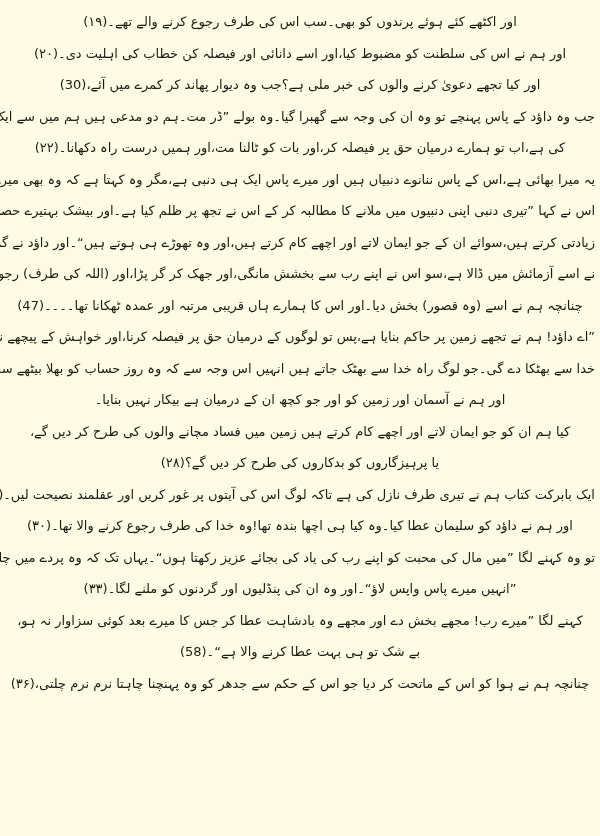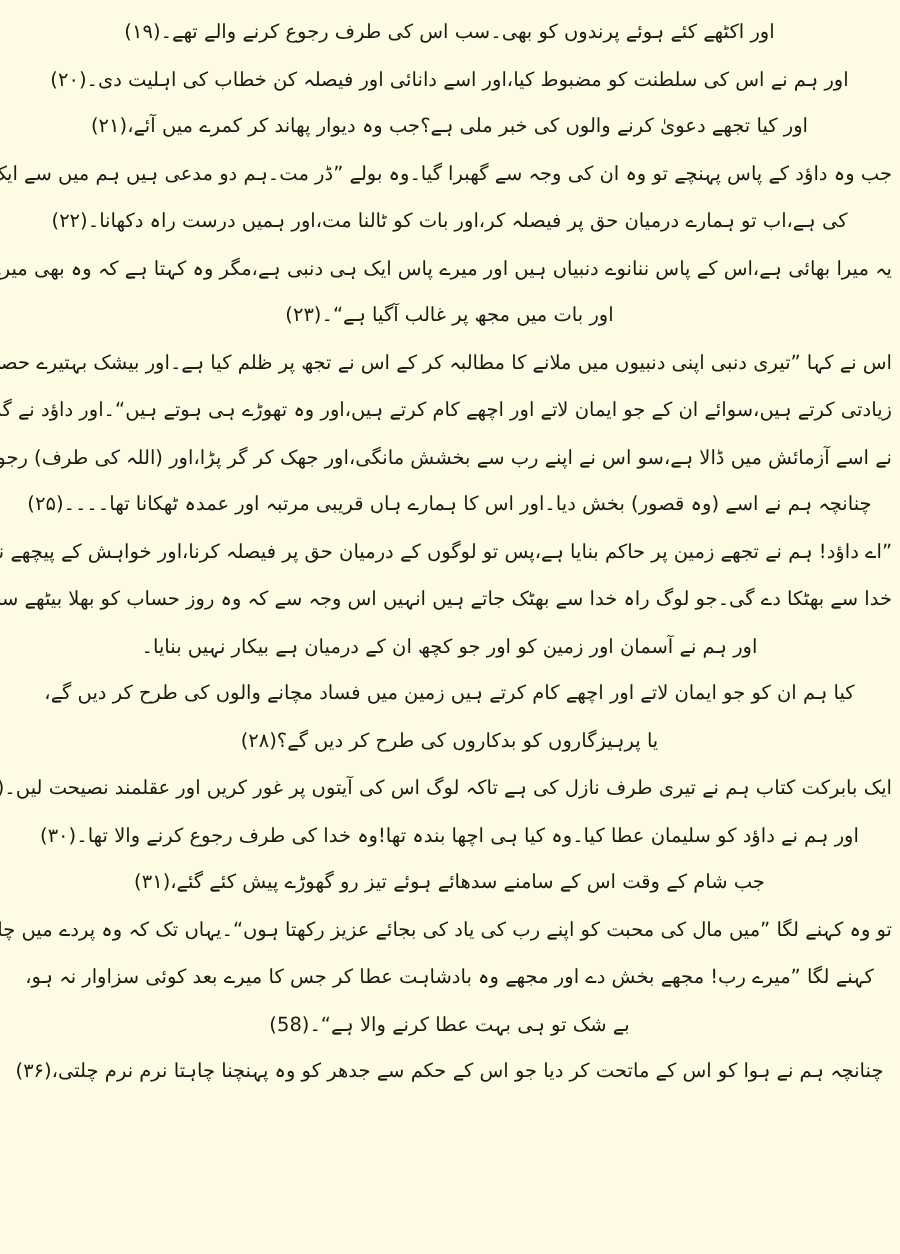--- a/index.html
+++ b/index.html
@@ -30,35 +30,34 @@
     white-space: nowrap;
   }
 </style>
 </head>
 <body style="background: rgb(253, 251, 228);">
 
 <div class="page" style="background: rgb(253, 251, 228);">
   <div class="text-block" style="color: rgb(30, 28, 18);">
       <div class="line">اور اکٹھے کئے ہوئے پرندوں کو بھی۔سب اس کی طرف رجوع کرنے والے تھے۔(۱۹)</div>
       <div class="line">اور ہم نے اس کی سلطنت کو مضبوط کیا،اور اسے دانائی اور فیصلہ کن خطاب کی اہلیت دی۔(۲۰)</div>
-      <div class="line">اور کیا تجھے دعویٰ کرنے والوں کی خبر ملی ہے؟جب وہ دیوار پھاند کر کمرے میں آئے،(۲۱)</div>
+      <div class="line">اور کیا تجھے دعویٰ کرنے والوں کی خبر ملی ہے؟جب وہ دیوار پھاند کر کمرے میں آئے،(30)</div>
       <div class="line">جب وہ داؤد کے پاس پہنچے تو وہ ان کی وجہ سے گھبرا گیا۔وہ بولے ”ڈر مت۔ہم دو مدعی ہیں ہم میں سے ایک نے دوسرے پر زیادتی</div>
       <div class="line">کی ہے،اب تو ہمارے درمیان حق پر فیصلہ کر،اور بات کو ٹالنا مت،اور ہمیں درست راہ دکھانا۔(۲۲)</div>
       <div class="line">یہ میرا بھائی ہے،اس کے پاس ننانوے دنبیاں ہیں اور میرے پاس ایک ہی دنبی ہے،مگر وہ کہتا ہے کہ وہ بھی میرے حوالے کر دے،</div>
-      <div class="line">اور بات میں مجھ پر غالب آگیا ہے“۔(۲۳)</div>
       <div class="line">اس نے کہا ”تیری دنبی اپنی دنبیوں میں ملانے کا مطالبہ کر کے اس نے تجھ پر ظلم کیا ہے۔اور بیشک بہتیرے حصہ دار ایک دوسرے پر</div>
       <div class="line">زیادتی کرتے ہیں،سوائے ان کے جو ایمان لاتے اور اچھے کام کرتے ہیں،اور وہ تھوڑے ہی ہوتے ہیں“۔اور داؤد نے گمان کیا کہ ہم</div>
       <div class="line">نے اسے آزمائش میں ڈالا ہے،سو اس نے اپنے رب سے بخشش مانگی،اور جھک کر گر پڑا،اور (اللہ کی طرف) رجوع ہوا۔(۲۴)</div>
-      <div class="line">چنانچہ ہم نے اسے (وہ قصور) بخش دیا۔اور اس کا ہمارے ہاں قریبی مرتبہ اور عمدہ ٹھکانا تھا۔۔۔۔(۲۵)</div>
+      <div class="line">چنانچہ ہم نے اسے (وہ قصور) بخش دیا۔اور اس کا ہمارے ہاں قریبی مرتبہ اور عمدہ ٹھکانا تھا۔۔۔۔(47)</div>
       <div class="line">”اے داؤد! ہم نے تجھے زمین پر حاکم بنایا ہے،پس تو لوگوں کے درمیان حق پر فیصلہ کرنا،اور خواہش کے پیچھے نہ چلنا کہ وہ تجھے راہ</div>
       <div class="line">خدا سے بھٹکا دے گی۔جو لوگ راہ خدا سے بھٹک جاتے ہیں انہیں اس وجہ سے کہ وہ روز حساب کو بھلا بیٹھے سخت عذاب ہو گا۔(۲۶)</div>
       <div class="line">اور ہم نے آسمان اور زمین کو اور جو کچھ ان کے درمیان ہے بیکار نہیں بنایا۔</div>
       <div class="line">کیا ہم ان کو جو ایمان لاتے اور اچھے کام کرتے ہیں زمین میں فساد مچانے والوں کی طرح کر دیں گے،</div>
       <div class="line">یا پرہیزگاروں کو بدکاروں کی طرح کر دیں گے؟(۲۸)</div>
       <div class="line">ایک بابرکت کتاب ہم نے تیری طرف نازل کی ہے تاکہ لوگ اس کی آیتوں پر غور کریں اور عقلمند نصیحت لیں۔(۲۹)</div>
       <div class="line">اور ہم نے داؤد کو سلیمان عطا کیا۔وہ کیا ہی اچھا بندہ تھا!وہ خدا کی طرف رجوع کرنے والا تھا۔(۳۰)</div>
-      <div class="line">جب شام کے وقت اس کے سامنے سدھائے ہوئے تیز رو گھوڑے پیش کئے گئے،(۳۱)</div>
       <div class="line">تو وہ کہنے لگا ”میں مال کی محبت کو اپنے رب کی یاد کی بجائے عزیز رکھتا ہوں“۔یہاں تک کہ وہ پردے میں چلے گئے۔(۳۲)</div>
+      <div class="line">”انہیں میرے پاس واپس لاؤ“۔اور وہ ان کی پنڈلیوں اور گردنوں کو ملنے لگا۔(۳۳)</div>
       <div class="line">کہنے لگا ”میرے رب! مجھے بخش دے اور مجھے وہ بادشاہت عطا کر جس کا میرے بعد کوئی سزاوار نہ ہو،</div>
       <div class="line">بے شک تو ہی بہت عطا کرنے والا ہے“۔(58)</div>
       <div class="line">چنانچہ ہم نے ہوا کو اس کے ماتحت کر دیا جو اس کے حکم سے جدھر کو وہ پہنچنا چاہتا نرم نرم چلتی،(۳۶)</div>
     </div>
 </div>
 
 </body></html>

